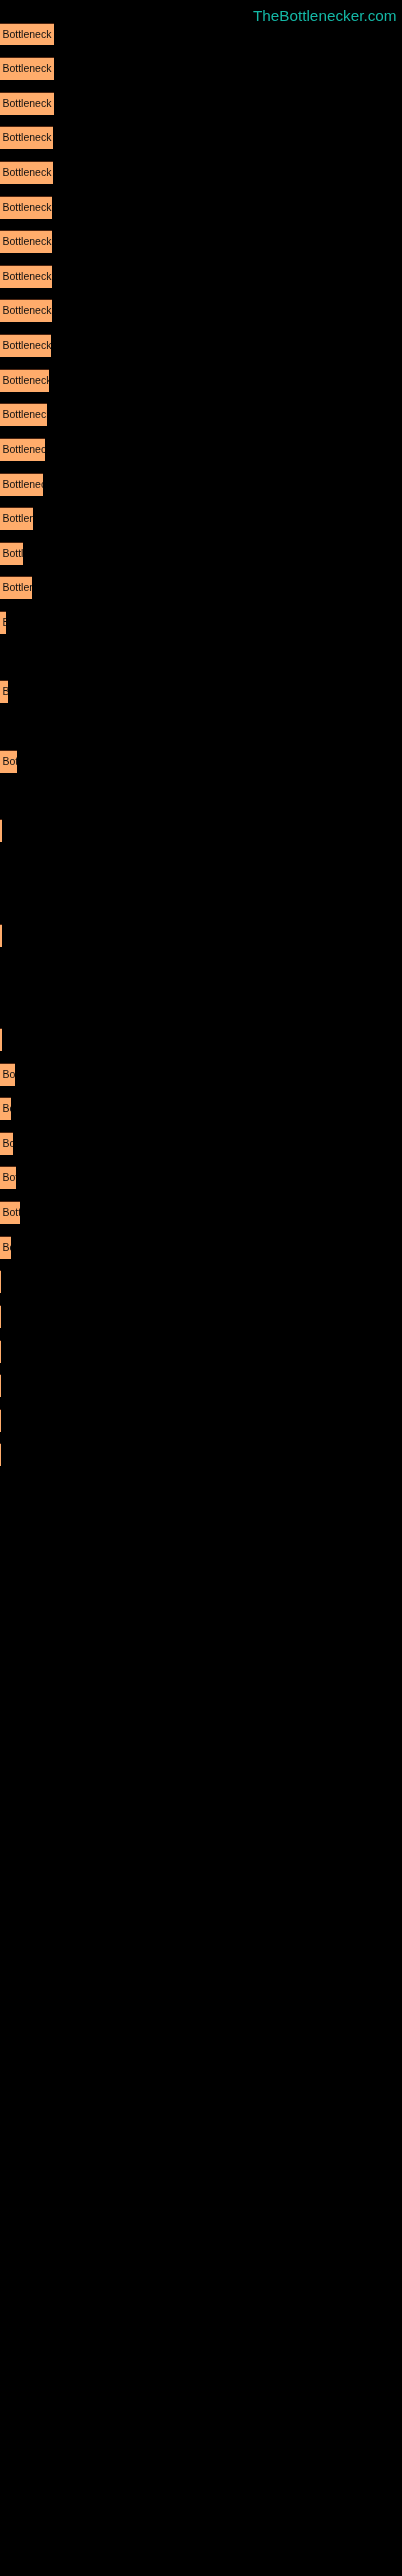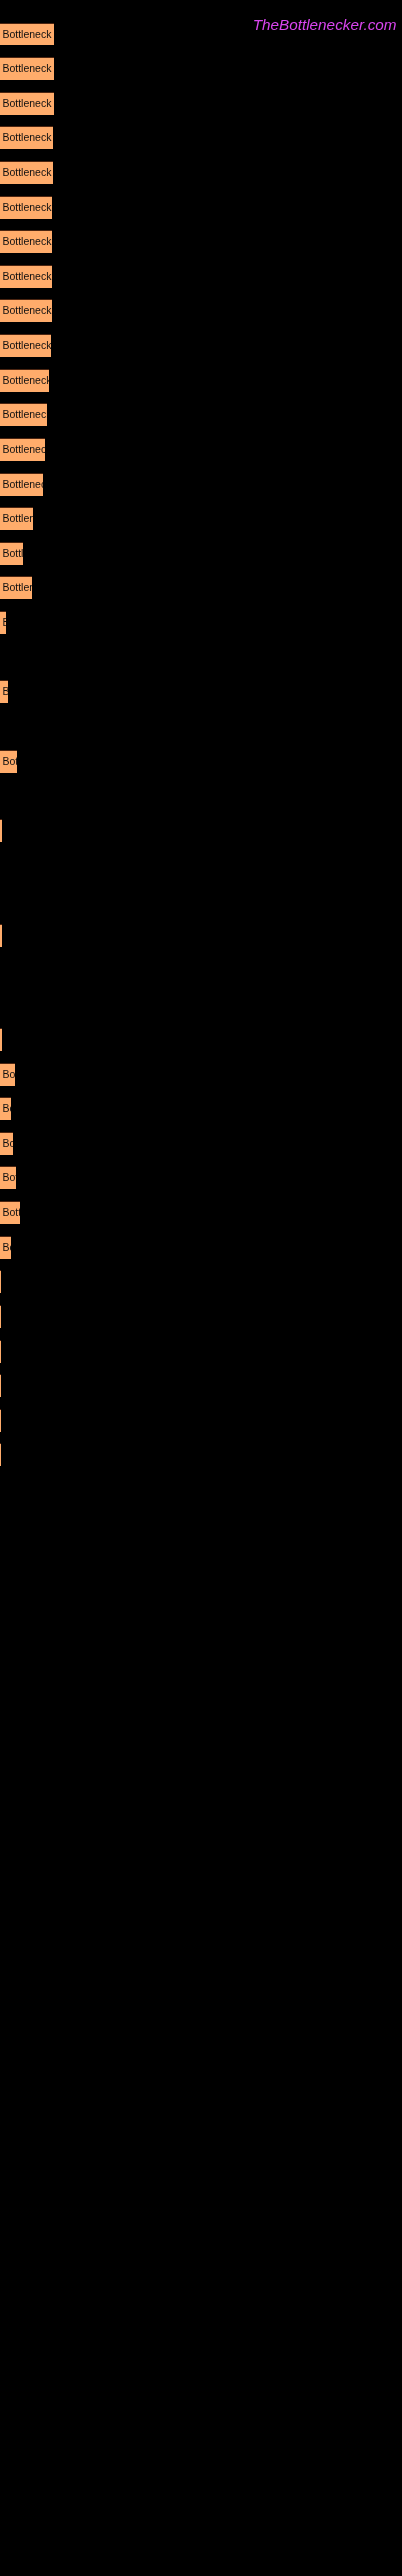--- a/index.html
+++ b/index.html
@@ -11,27 +11,26 @@
     position: relative;
     width: 403px;
     height: 2576px;
     background: #000000;
     overflow: hidden;
     font-family: "Liberation Sans", sans-serif;
   }
   #site-title {
     position: absolute;
     right: 6.4px;
-    top: 16px;
+    top: 7px;
     font-size: 15.3px;
-    color: #d946ef;
+    color: #14b8a6;
     font-family: "Liberation Sans", sans-serif;
     letter-spacing: 0px;
     white-space: nowrap;
-    font-style: italic;
   }
   .bar-row {
     position: absolute;
     left: 0;
     height: 22.5px;
   }
   .bar {
     position: absolute;
     left: 0;
     top: 0;

